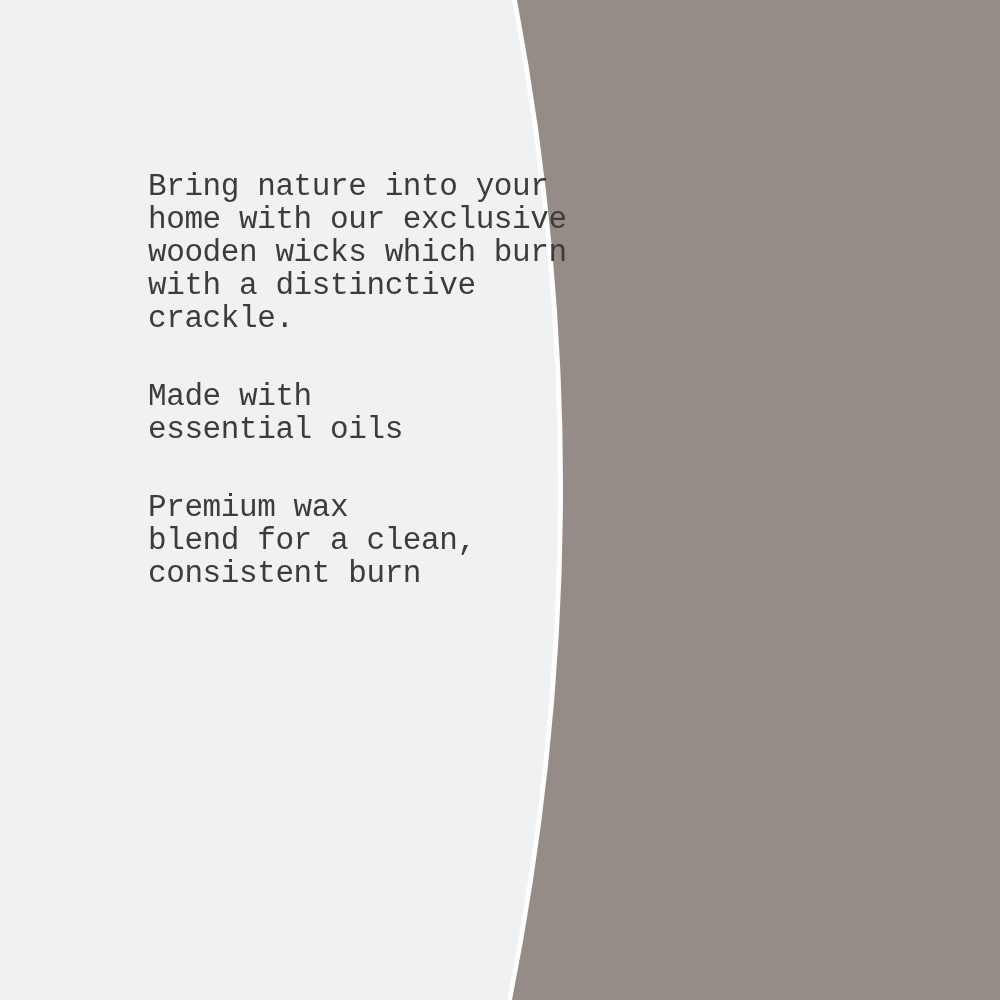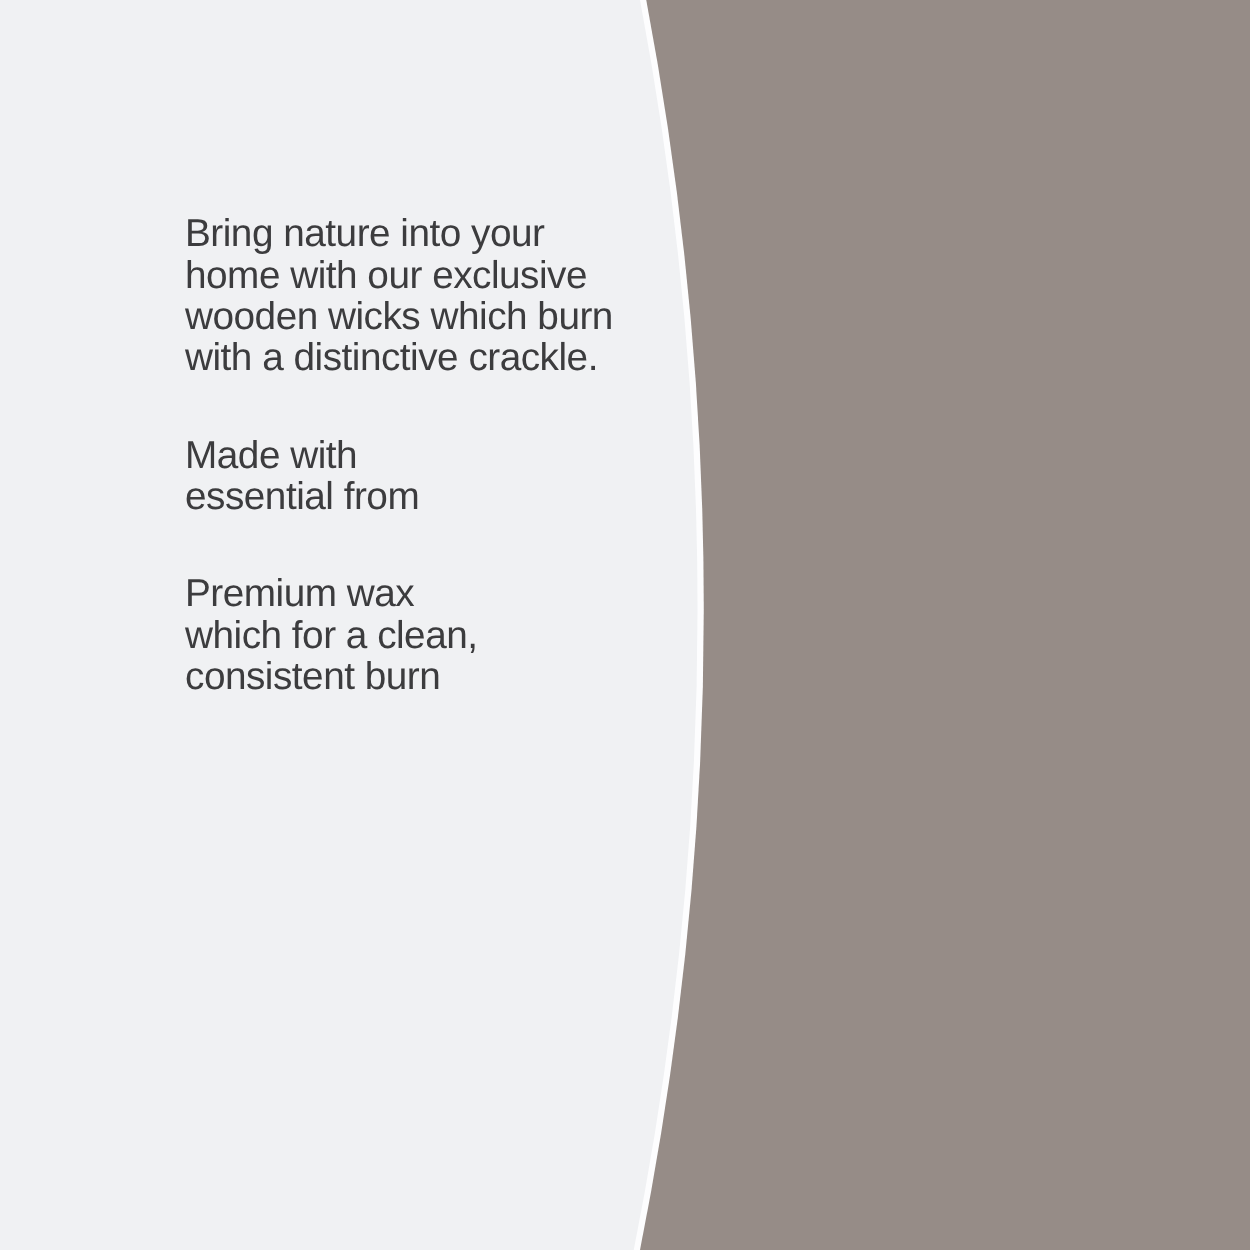--- a/index.html
+++ b/index.html
@@ -1,19 +1,19 @@
 <!DOCTYPE html>
 <html><head>
 <meta charset="utf-8">
 <style>
   html,body{margin:0;padding:0;background:#777;}
   .canvas{
     position:relative;width:1000px;height:1000px;overflow:hidden;
     background:#968c87;
-    font-family:Liberation Sans, sans-serif;
+    font-family:Liberation Mono, monospace;
   }
   .divider-svg{position:absolute;left:0;top:0;width:1000px;height:1000px;display:block;}
   .text-column{
     position:absolute;left:148px;top:170px;width:440px;
     color:#3c3c3e;
   }
   .text-column p{
     margin:0 0 45px 0;
     font-size:31px;line-height:33px;letter-spacing:-0.4px;
     white-space:pre-line;
@@ -42,20 +42,20 @@
     <path d="M0,0 L517,0 Q611.5,500 512,1000 L0,1000 Z" fill="#fdfdfe"></path>
     <path d="M0,0 L512,0 Q606.5,500 507,1000 L0,1000 Z" fill="#f0f1f3"></path>
   </svg>
 
   <div class="text-column">
     <p>Bring nature into your
 home with our exclusive
 wooden wicks which burn
 with a distinctive crackle.</p>
     <p>Made with
-essential from</p>
+essential oils</p>
     <p>Premium wax
-which for a clean,
+blend for a clean,
 consistent burn</p>
   </div>
 
 
 </div>
 
 </body></html>

